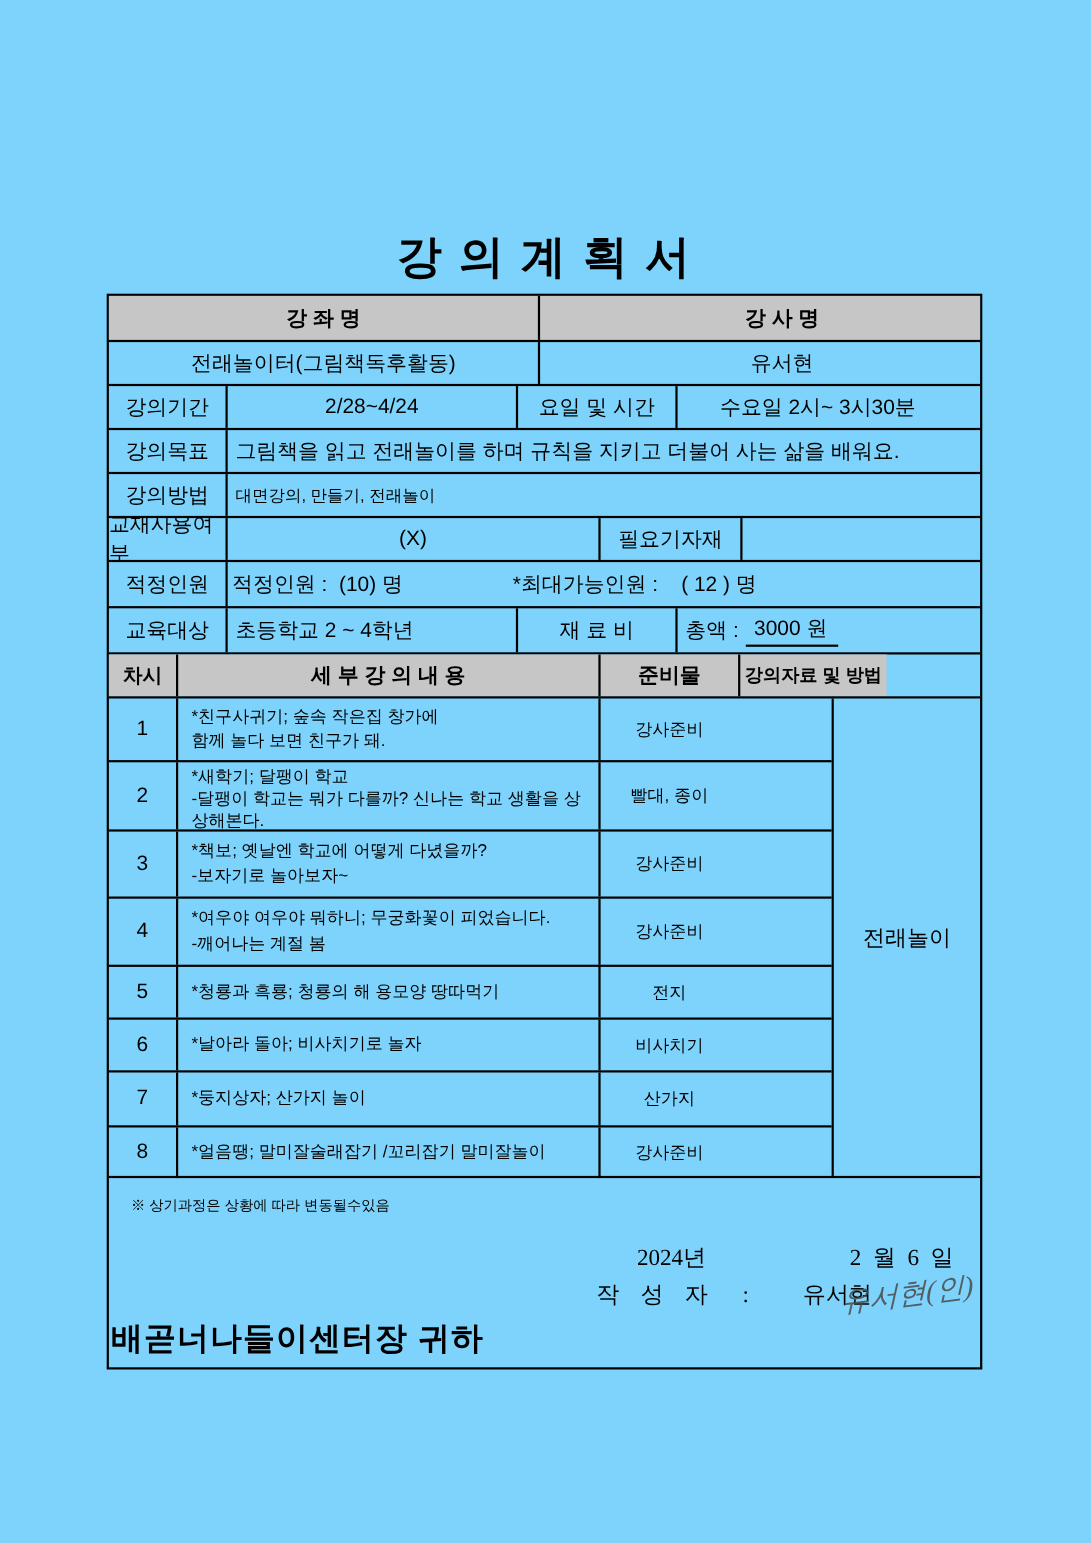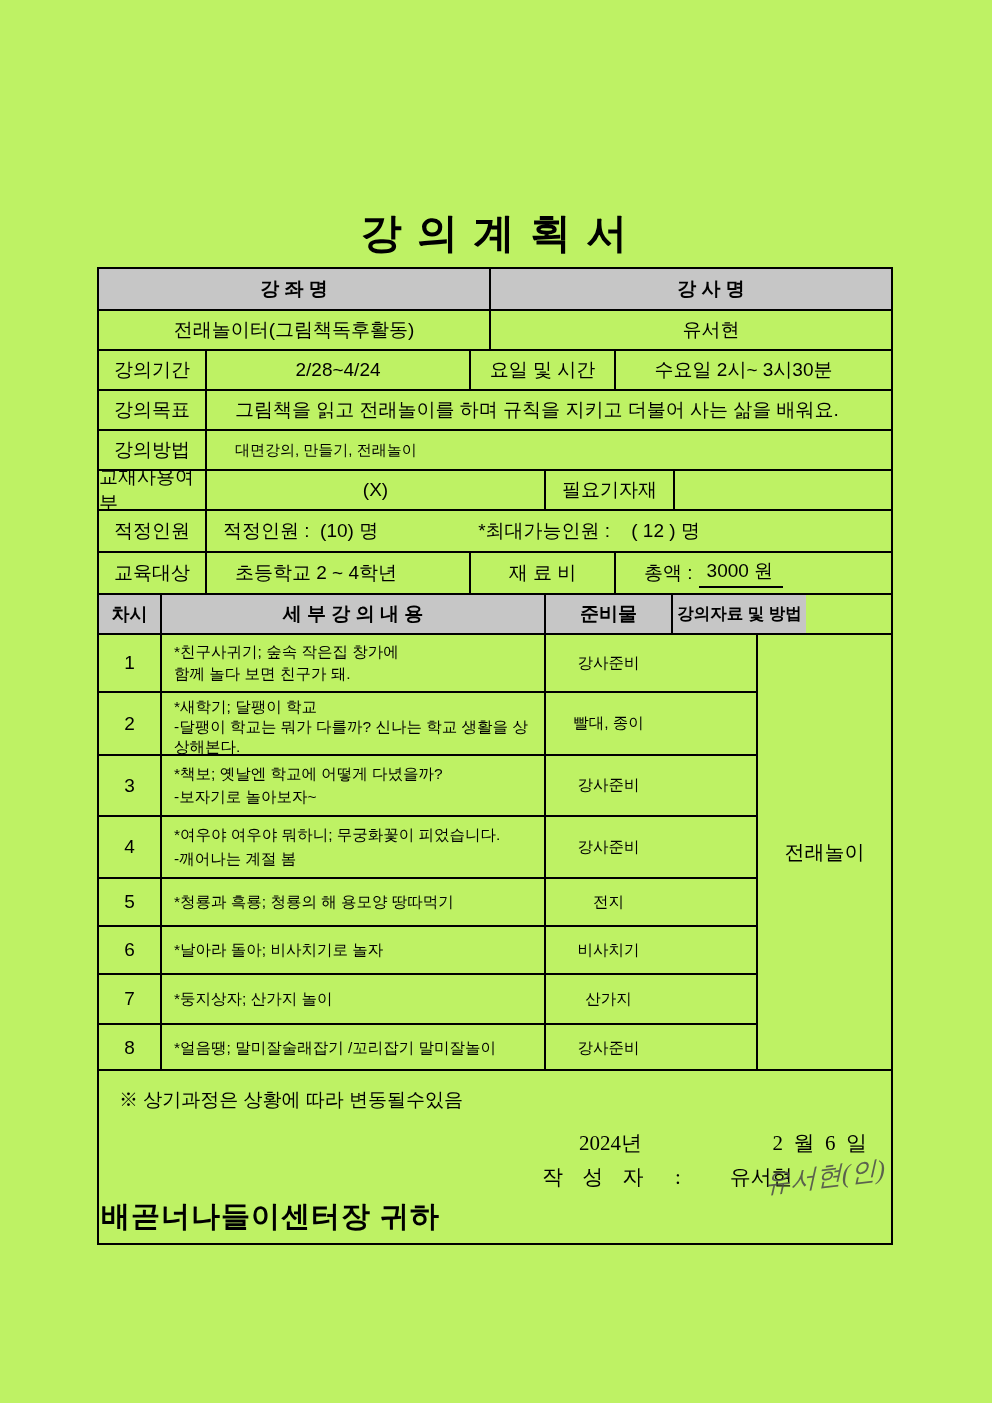--- a/index.html
+++ b/index.html
@@ -1,17 +1,17 @@
 <!DOCTYPE html>
 <html lang="ko"><head>
 <meta charset="utf-8">
 <style>
   html,body { margin:0; padding:0; background:#ffffff; }
   .page {
-    position:relative; width:992px; height:1403px; background:#bef264;
+    position:relative; width:992px; height:1403px; background:#7dd3fc;
     font-family:"Liberation Sans", sans-serif; color:#000; overflow:hidden;
   }
   [data-bind] { white-space:pre-wrap; }
   .doc-title {
     position:absolute; top:206px; left:97px; width:796px;
     text-align:center; font-size:41px; font-weight:800; letter-spacing:2px;
     white-space:pre;
   }
   .doc-table {
     position:absolute; top:267px; left:97px; width:796px; height:978px;
@@ -21,21 +21,21 @@
   .row { display:flex; box-sizing:border-box; border-top:2px solid #000; flex:none; }
   .row.first { border-top:none; }
   .cell {
     box-sizing:border-box; border-left:2px solid #000;
     display:flex; align-items:center; justify-content:center;
     font-size:19px; overflow:hidden;
   }
   .cell:first-child { border-left:none; }
   .gray { background:#c6c6c6; }
   .bold { font-weight:bold; }
-  .left { justify-content:flex-start; padding-left:28px; }
+  .left { justify-content:flex-start; padding-left:7px; }
   .small { font-size:15px; }
   
   .h40 { height:40px; } .h42 { height:42px; }
   
   .w392{width:390px;} .w404{width:402px;padding-left:40px;}
   .w126{width:106px;} .w266{width:264px;} .w145{width:145px;} .w259{width:257px;}
   .w670{width:666px;}
   .wF2{width:339px;} .wF3{width:129px;} .wF4{width:198px;}
   
   .wS1{width:61px;text-align:right;} .wS2{width:384px;} .wS3{width:127px;} .wS4{width:135px;}
@@ -48,25 +48,25 @@
   .r1{height:56px;} .r2{height:63px;} .r3{height:61px;} .r4{height:62px;}
   .r5{height:48px;} .r6{height:48px;} .r7{height:50px;} .r8{height:48px;}
   .content-cell {
     flex-direction:column; align-items:flex-start; justify-content:space-evenly;
     padding:4px 6px 4px 12px; font-size:15.5px; line-height:20px;
   }
   .session-cell { font-size:19px; }
   .materials-cell { font-size:15.5px; }
   .merged-cell { width:135px; font-size:20px; }
   .underline-amt { border-bottom:2px solid #000; padding:0 10px 2px 8px; margin-left:6px; }
-  .capacity-cell { justify-content:flex-start; padding-left:16px; }
+  .capacity-cell { justify-content:flex-start; padding-left:4px; }
   .capacity-max { margin-left:100px; }
   
   .footer-cell { position:relative; height:173px; box-sizing:border-box; border-top:2px solid #000; }
-  .footer-note { position:absolute; top:16px; left:20px; font-size:19px; }
+  .footer-note { position:absolute; top:16px; left:20px; font-size:13px; }
   .footer-date {
     position:absolute; top:58px; left:480px; width:288px; display:flex;
     justify-content:space-between; font-family:"Liberation Serif", serif; font-size:21px;
   }
   .footer-writer {
     position:absolute; top:92px; left:443px; display:flex; align-items:flex-end;
     font-family:"Liberation Serif", serif; font-size:21px;
   }
   .writer-label { letter-spacing:7px; }
   .writer-name { margin-left:42px; letter-spacing:0; }

